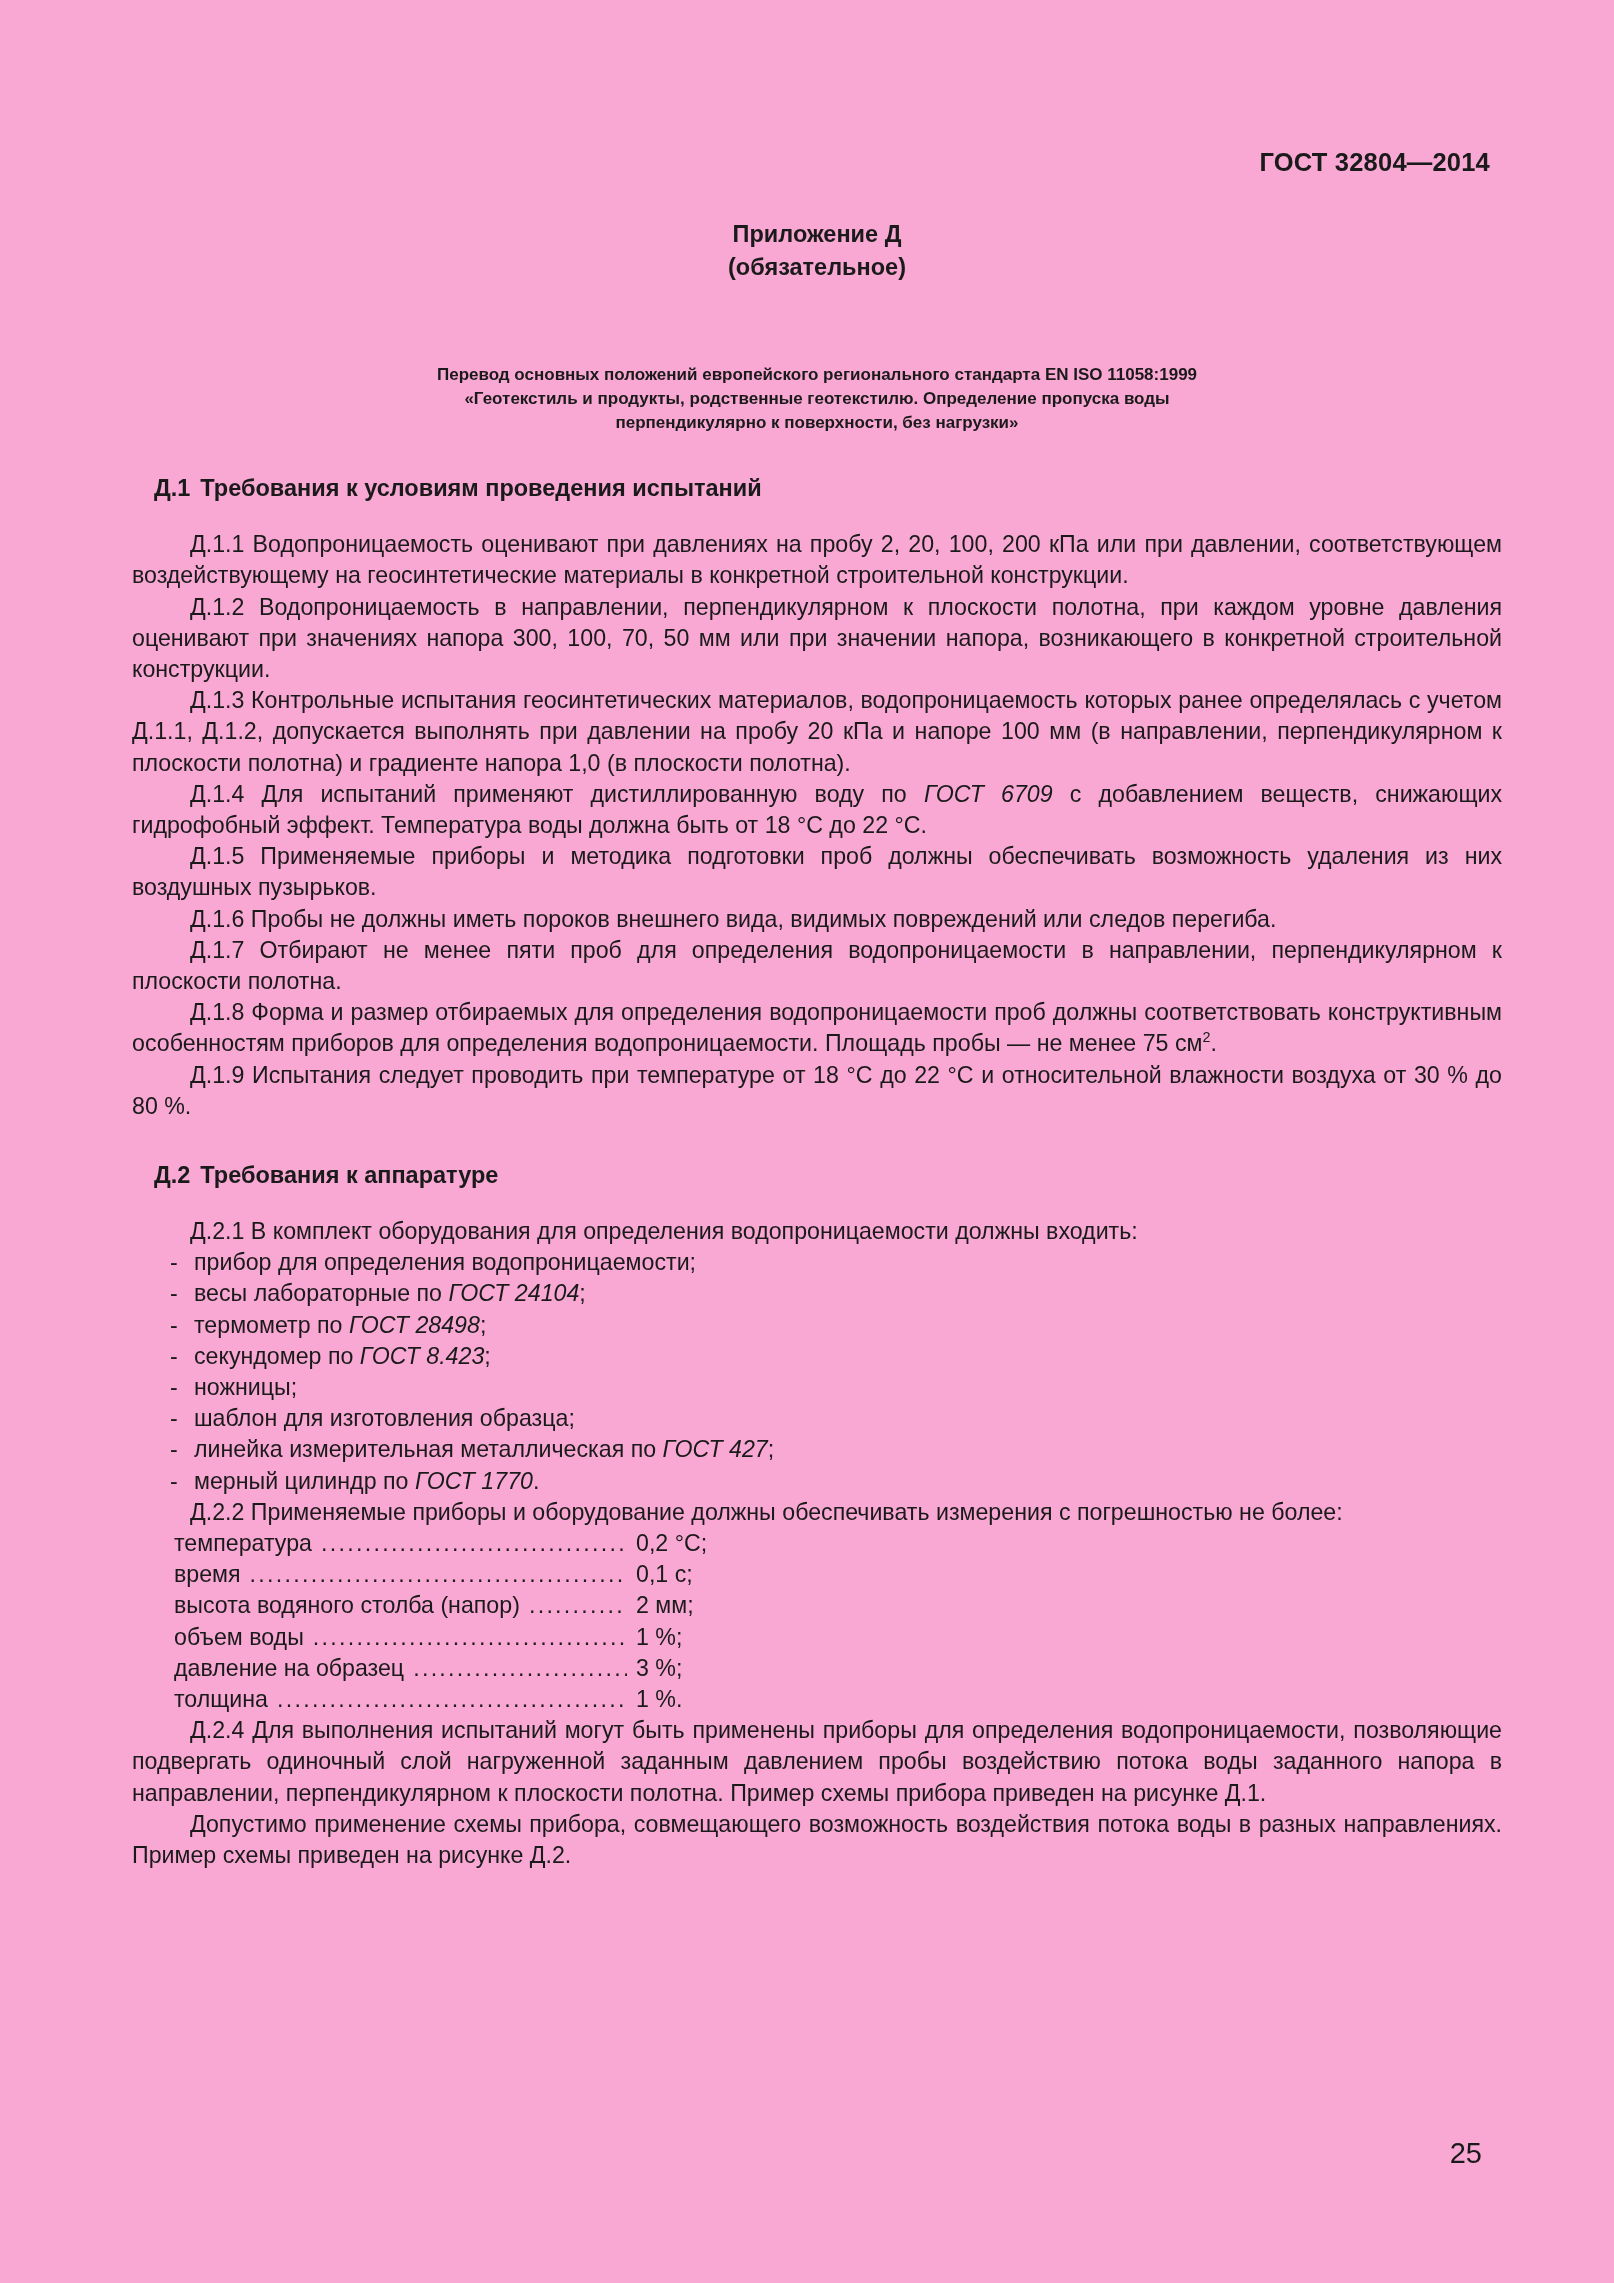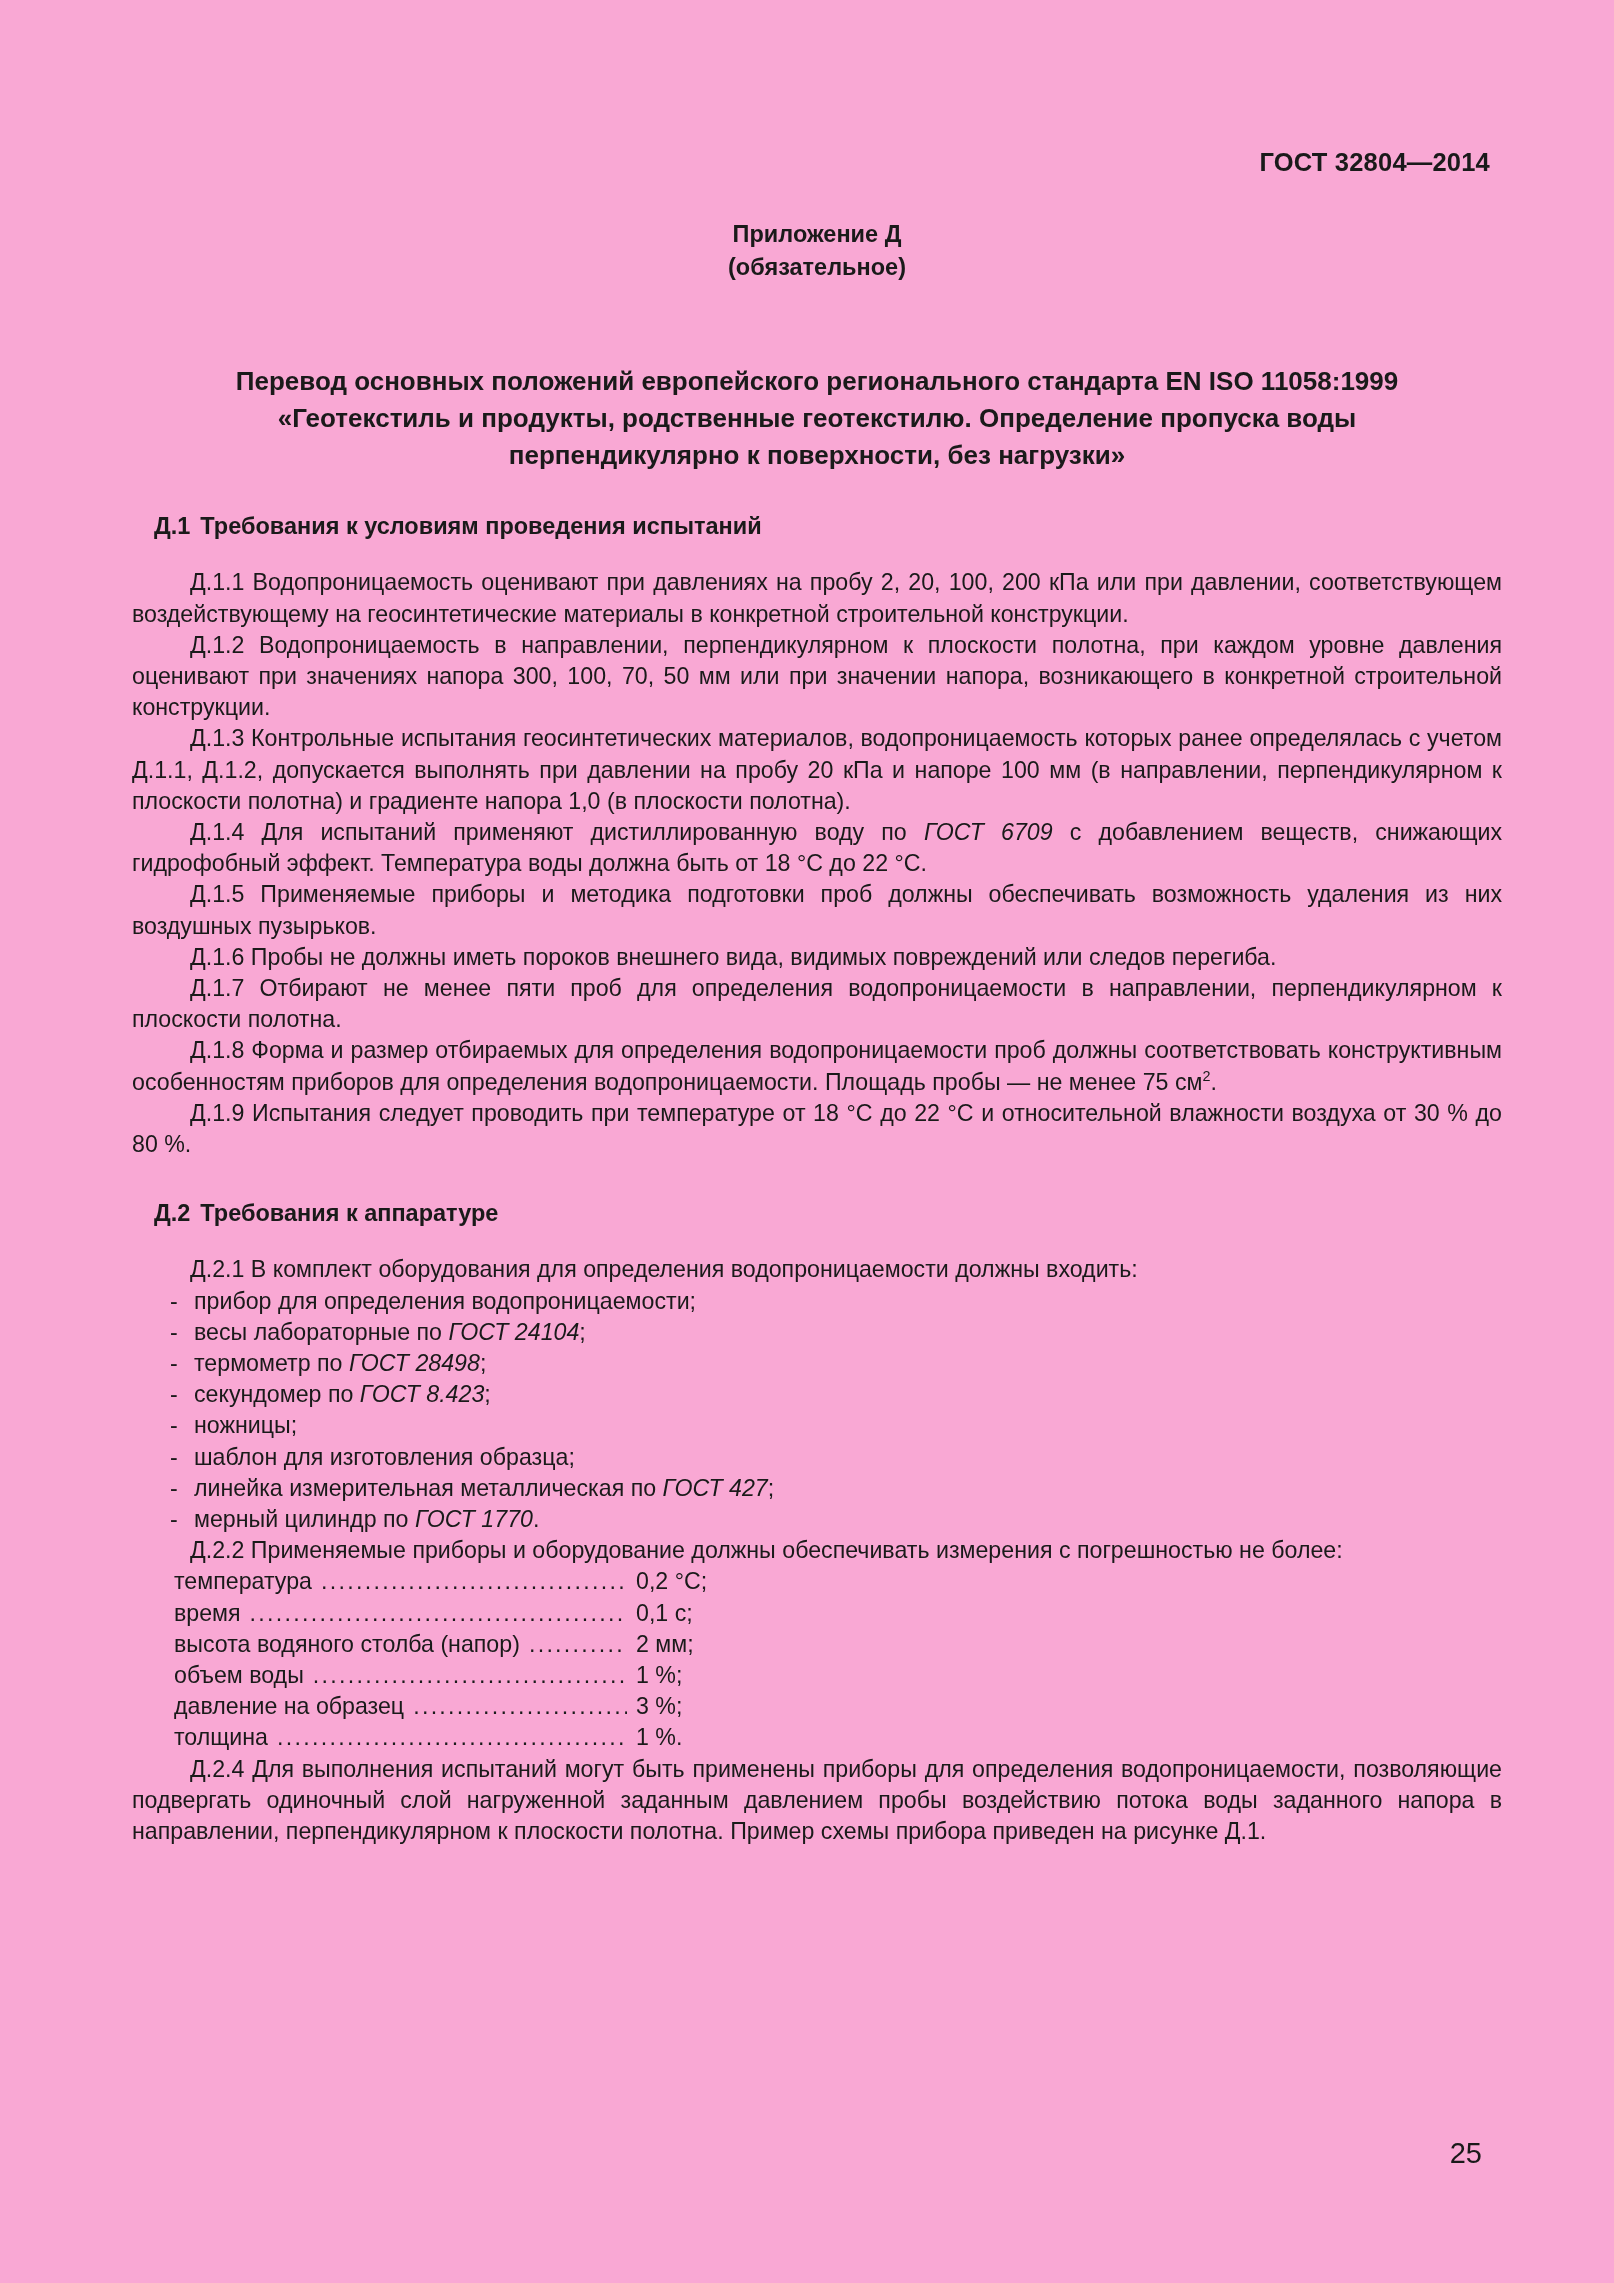--- a/index.html
+++ b/index.html
@@ -46,21 +46,21 @@
     font-weight: bold;
     line-height: 1.42;
     margin: 0;
   }
   .annex-caption .line2 { display: block; }
 
   
   .doc-title {
     margin: 78px 0 0 0;
     text-align: center;
-    font-size: 26px;
+    font-size: 17px;
     font-weight: bold;
     line-height: 1.42;
     padding: 0 28px;
   }
   .doc-title .tl { display: block; }
 
   
   .section-head {
     font-size: 23.5px;
     font-weight: bold;
@@ -222,18 +222,19 @@
         <span class="val">3 %;</span>
       </div>
       <div class="leader-row">
         <span class="lbl">толщина</span>
         <span class="dots">................................................................................</span>
         <span class="val">1 %.</span>
       </div>
     </div>
 
     <p class="body">Д.2.4  Для выполнения испытаний могут быть применены приборы для определения водопроницаемости, позволяющие подвергать одиночный слой нагруженной заданным давлением пробы воздействию потока воды заданного напора в направлении, перпендикулярном к плоскости полотна. Пример схемы прибора приведен на рисунке Д.1.</p>
+    <p class="body">Допустимо применение схемы прибора, совмещающего возможность воздействия потока воды в разных направлениях. Пример схемы приведен на рисунке Д.2.</p>
 
   </div>
 
   <div class="page-number">25</div>
 
 </div>
 
 </body></html>

